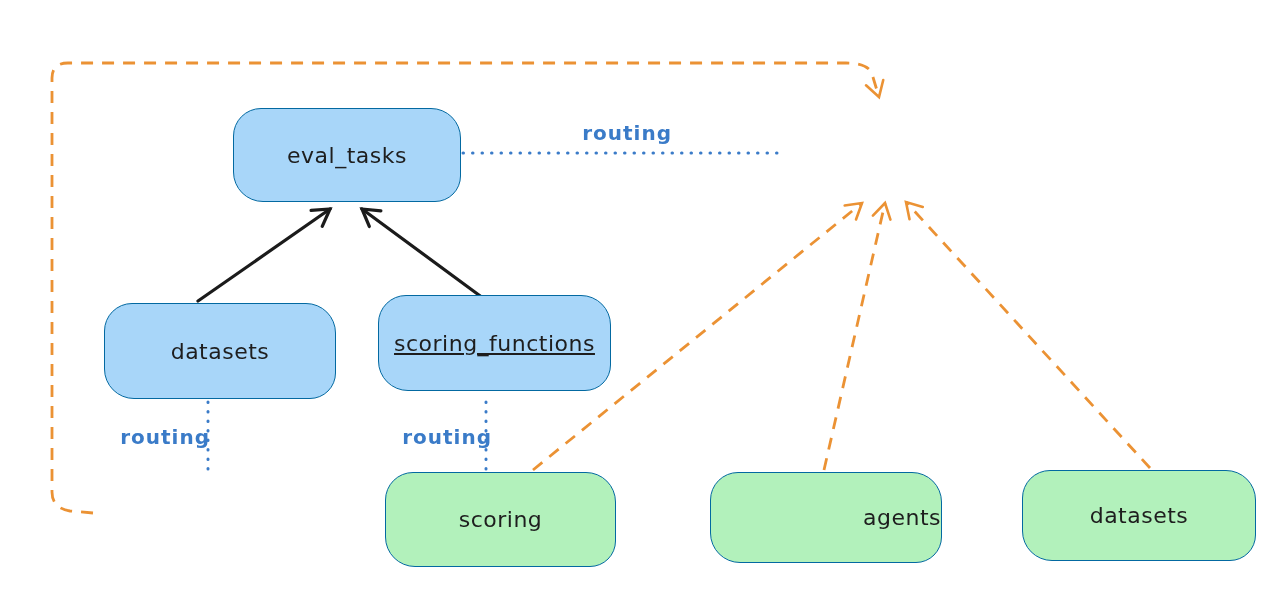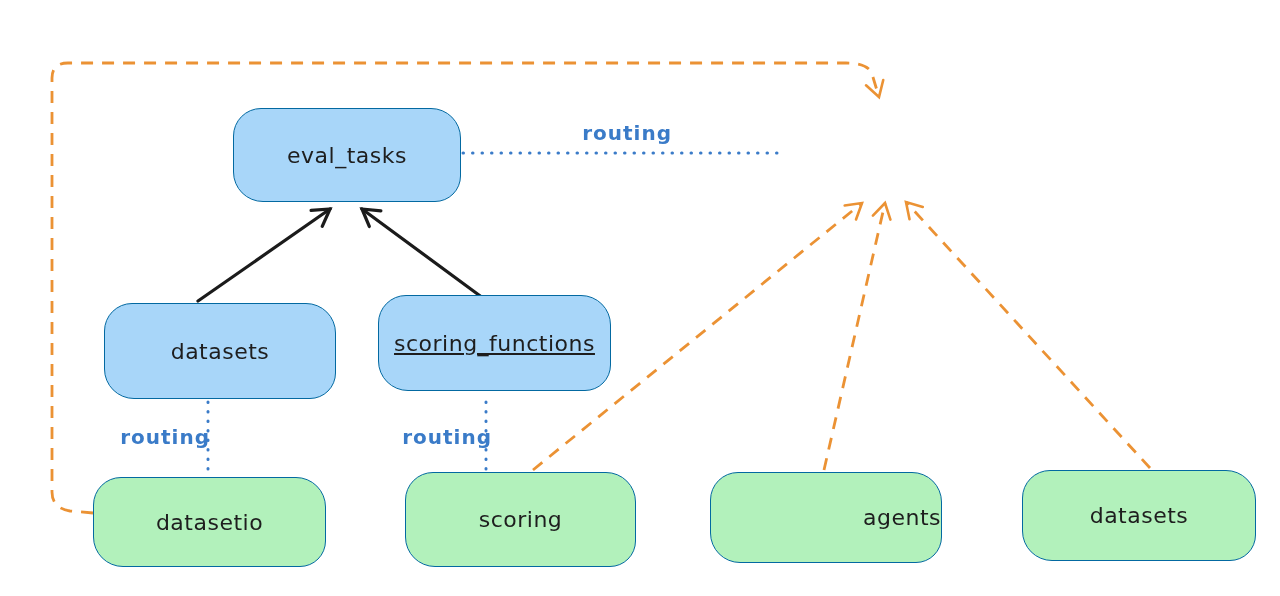--- a/index.html
+++ b/index.html
@@ -45,21 +45,21 @@
     text-align: right;
     width: 110px;
   }
 
   
   #node-eval-tasks        { left: 233px; top: 108px; width: 228px; height: 94px; }
   #node-eval              { left: 784px; top: 105px; width: 230px; height: 93px; }
   #node-datasets          { left:  95px; top: 303px; width: 232px; height: 96px; margin-left: 9px; }
   #node-scoring-functions { left: 378px; top: 295px; width: 233px; height: 96px; text-decoration: underline; }
   #node-datasetio         { left:  93px; top: 477px; width: 233px; height: 90px; }
-  #node-scoring           { left: 385px; top: 472px; width: 231px; height: 95px; margin-left: 20px; }
+  #node-scoring           { left: 385px; top: 472px; width: 231px; height: 95px; }
   #node-agents            { left: 710px; top: 472px; width: 232px; height: 91px; justify-content: flex-end; }
   #node-inference         { left:1022px; top: 470px; width: 234px; height: 91px; }
 
   #label-routing-top    { left: 562px; top: 121px; }
   #label-routing-left   { left: 100px; top: 425px; }
   #label-routing-middle { left: 382px; top: 425px; }
 </style>
 </head>
 <body>
 
@@ -90,23 +90,20 @@
 
   <div class="node blue" id="node-eval-tasks">
     <span>eval_tasks</span>
   </div>
   <div class="node blue" id="node-datasets">
     <span>datasets</span>
   </div>
   <div class="node blue" id="node-scoring-functions">
     <span>scoring_functions</span>
   </div>
-  <div class="node green" id="node-datasetio">
-    <span>datasetio</span>
-  </div>
   <div class="node green" id="node-scoring">
     <span>scoring</span>
   </div>
   <div class="node green" id="node-agents">
     <span>agents</span>
   </div>
   <div class="node green" id="node-inference">
     <span>datasets</span>
   </div>
 

